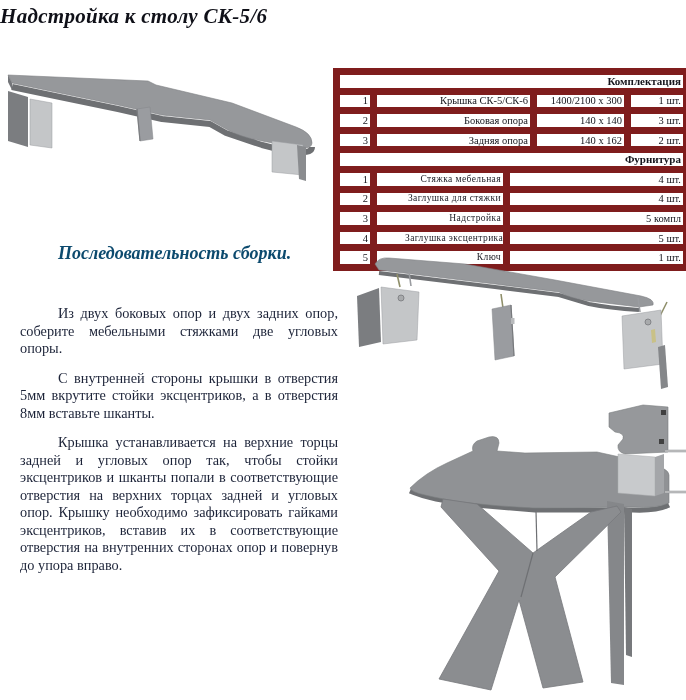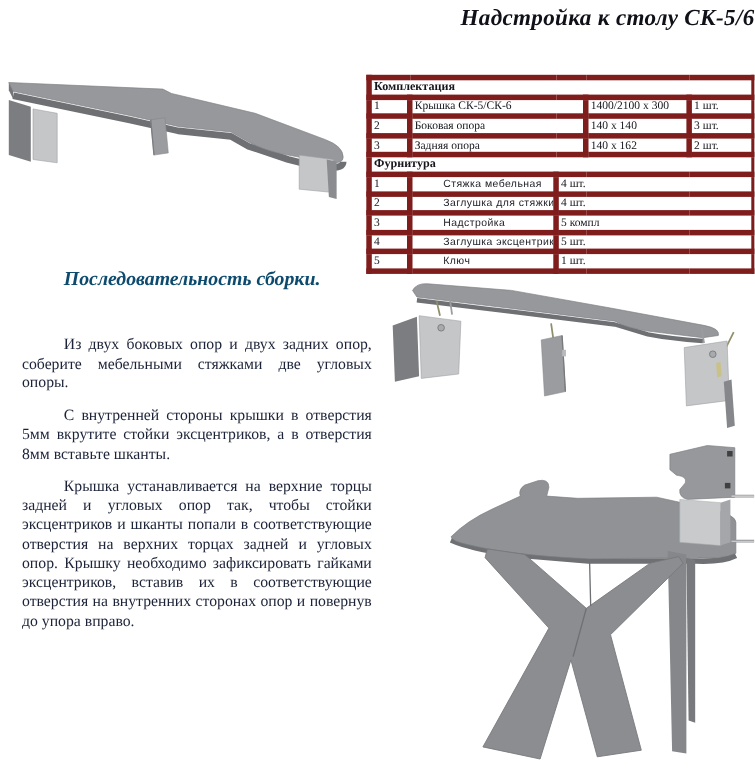--- a/index.html
+++ b/index.html
@@ -2,38 +2,38 @@
 <html><head>
 <meta charset="utf-8">
 <style>
   html,body{margin:0;padding:0;background:#ffffff;}
   #page{
     position:relative;width:686px;height:700px;background:#ffffff;overflow:hidden;
     font-family:"Liberation Serif", serif;
   }
   
   .doc-title{
-    position:absolute;top:4px;left:0;width:100%;text-align:right;
+    position:absolute;top:4px;left:0;width:100%;text-align:left;
     font-size:21px;font-weight:bold;font-style:italic;color:#0f1018;
     letter-spacing:0.3px;
   }
   
   .parts-table{
     position:absolute;left:333px;top:68px;width:350px;
     border-collapse:collapse;table-layout:fixed;
   }
   .parts-table td{
-    border:5px solid #7f1d1d;height:12.6px;padding:0 2px;
-    text-align:left;vertical-align:middle;
+    border:7px solid #7f1d1d;height:12.6px;padding:0 2px;
+    text-align:right;vertical-align:middle;
     font-family:"Liberation Serif", serif;font-size:10.5px;line-height:11px;color:#15151c;
     overflow:hidden;white-space:nowrap;
   }
   .parts-table td.sec{font-weight:bold;font-size:11px;}
   .parts-table td.mono{
-    font-family:Liberation Sans, sans-serif;font-size:9.5px;letter-spacing:0.4px;color:#23232b;padding-left:28px;
+    font-family:Liberation Serif, serif;font-size:9.5px;letter-spacing:0.4px;color:#23232b;padding-left:28px;
   }
   
   .sec-heading{
     position:absolute;left:58px;top:243px;
     font-size:18px;font-weight:bold;font-style:italic;color:#0c4a6e;
   }
   
   .body-text{
     position:absolute;left:8px;top:293px;width:342px;
     font-size:14.3px;line-height:17.5px;color:#1c2338;text-align:justify;

